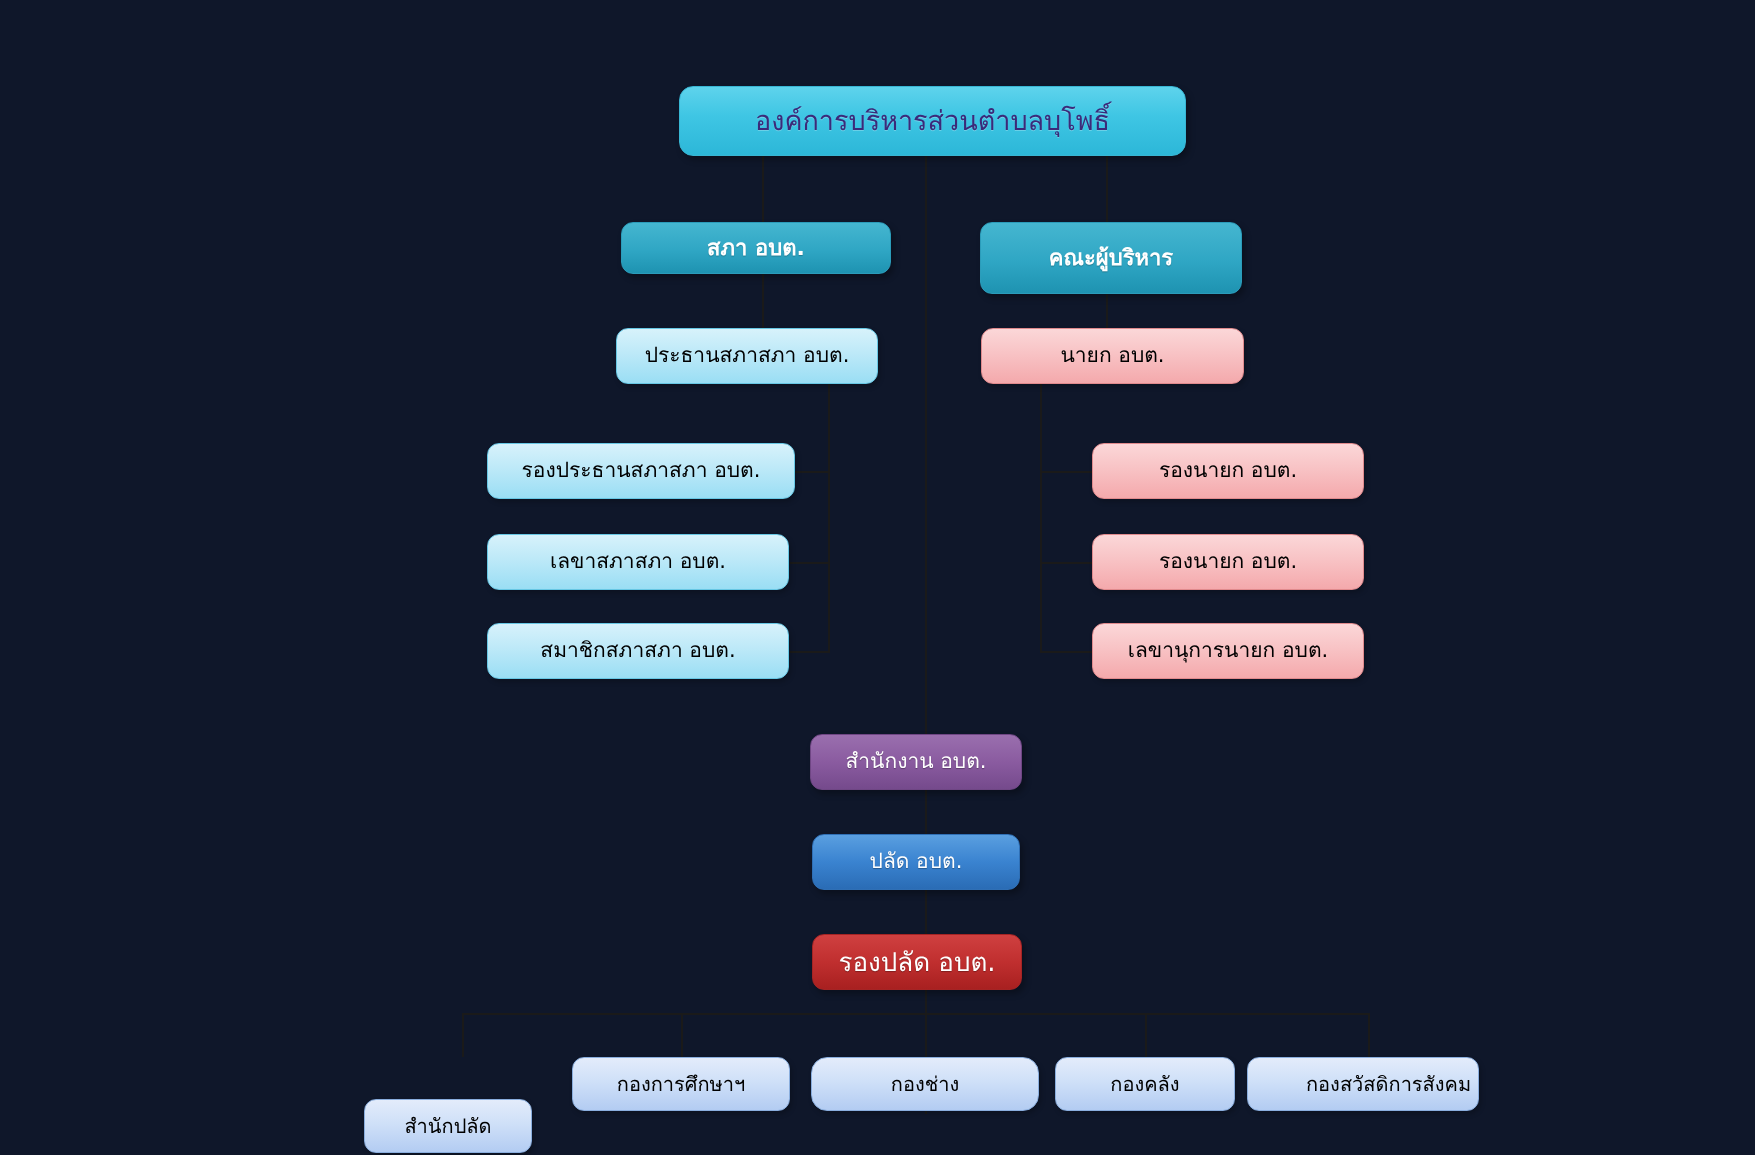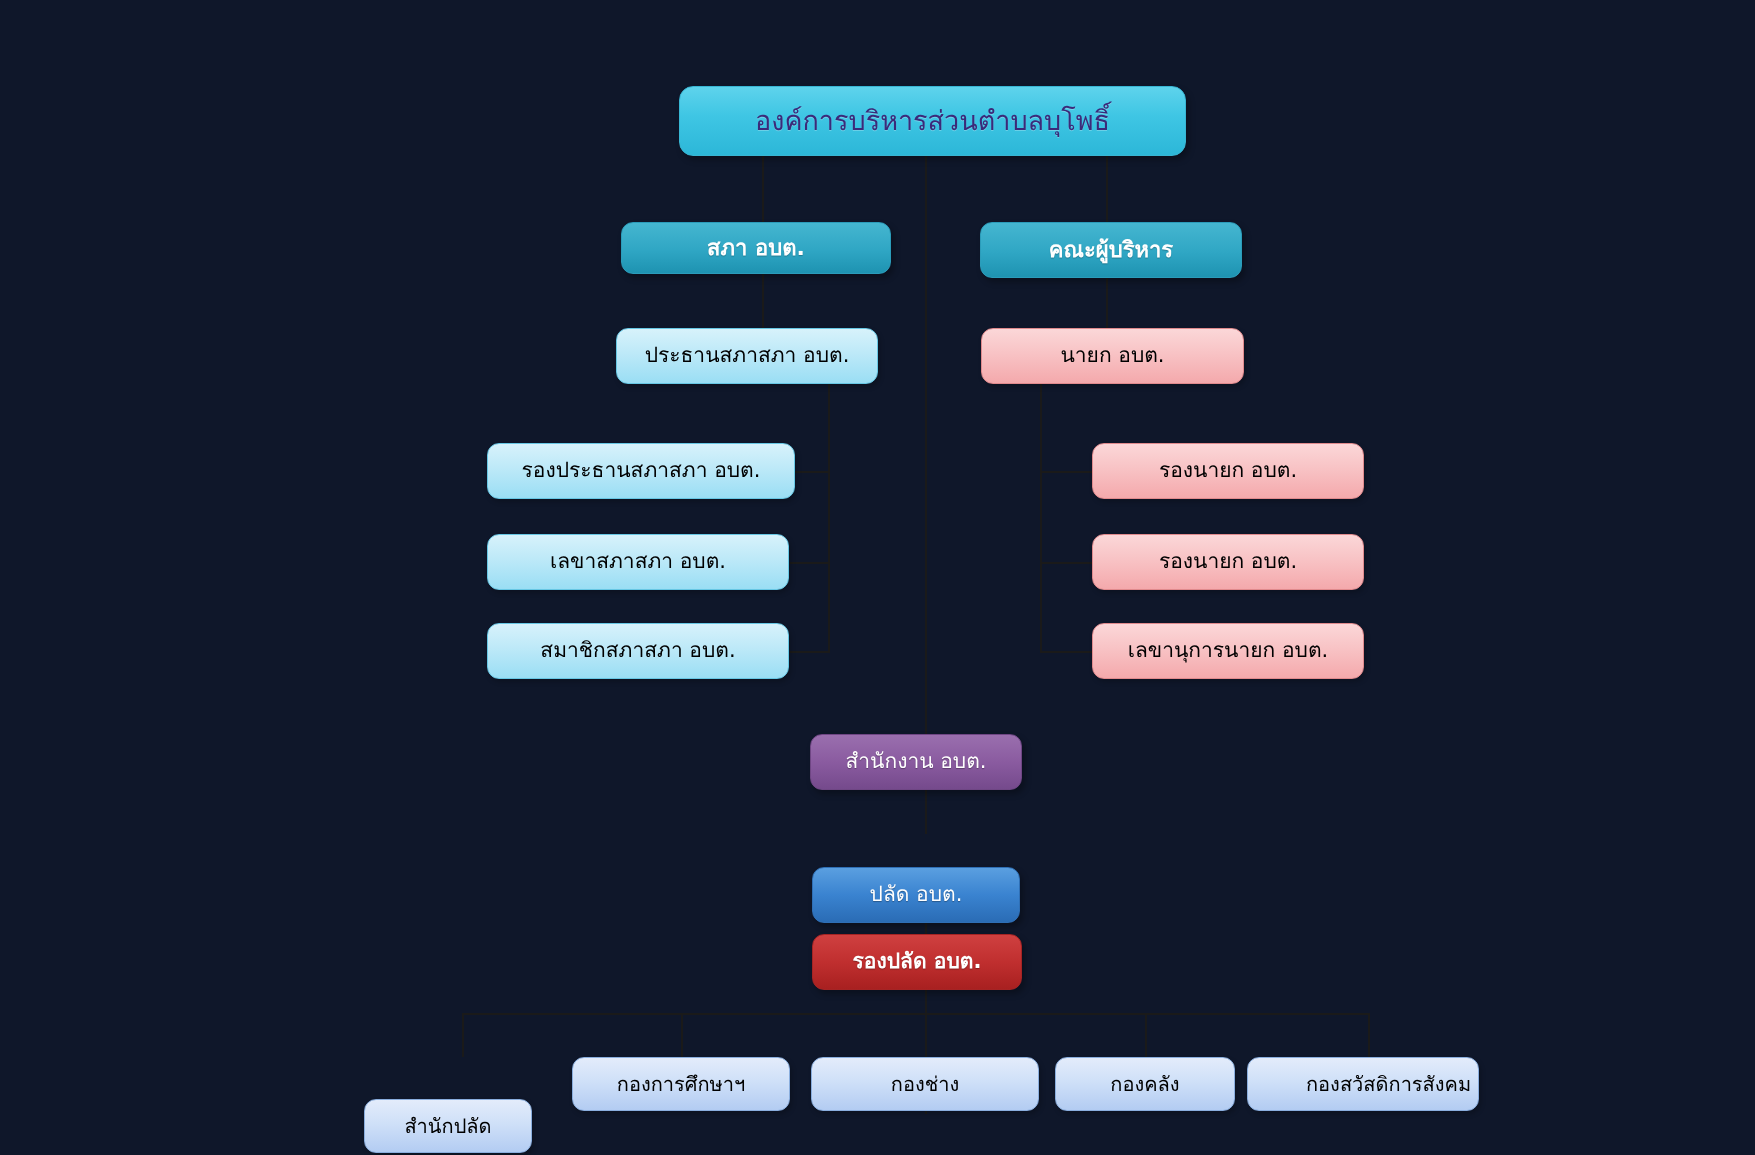--- a/index.html
+++ b/index.html
@@ -90,22 +90,22 @@
     color: #ffffff;
     font-size: 21px;
     font-weight: normal;
     box-shadow: 3px 4px 6px rgba(0,0,0,0.3);
     text-shadow: 0 1px 1px rgba(0,0,0,0.3);
   }
   .v-red {
     background: linear-gradient(180deg, #cf4040 0%, #c02f2f 50%, #a82020 100%);
     border: 1px solid #a52424;
     color: #ffffff;
-    font-size: 21px;
-    font-weight: bold;
+    font-size: 26px;
+    font-weight: normal;
     box-shadow: 3px 4px 6px rgba(0,0,0,0.3);
     text-shadow: 0 1px 1px rgba(0,0,0,0.3);
   }
   .v-softblue {
     background: linear-gradient(180deg, #e3ecfb 0%, #cfe0f8 45%, #b3ccf2 100%);
     border: 1px solid #8aaede;
     color: #000000;
     font-size: 20px;
     font-weight: normal;
     box-shadow: 2px 3px 5px rgba(0,0,0,0.22);
@@ -154,21 +154,21 @@
   <div class="conn v" style="left:1368px; top:1013px; height:44px;"></div>
 
   <div class="node v-root" style="left:679px; top:86px; width:507px; height:70px;">
     <span class="label">องค์การบริหารส่วนตำบลบุโพธิ์</span>
   </div>
 
   <div class="node v-teal" style="left:621px; top:222px; width:270px; height:52px;">
     <span class="label">สภา อบต.</span>
   </div>
 
-  <div class="node v-teal" style="left:980px; top:222px; width:262px; height:56px;">
+  <div class="node v-teal" style="left:980px; top:222px; width:262px; height:72px;">
     <span class="label">คณะผู้บริหาร</span>
   </div>
 
   <div class="node v-lightblue" style="left:616px; top:328px; width:262px; height:56px;">
     <span class="label">ประธานสภาสภา อบต.</span>
   </div>
 
   <div class="node v-lightblue" style="left:487px; top:443px; width:308px; height:56px;">
     <span class="label">รองประธานสภาสภา อบต.</span>
   </div>
@@ -194,37 +194,37 @@
   </div>
 
   <div class="node v-pink" style="left:1092px; top:623px; width:272px; height:56px;">
     <span class="label">เลขานุการนายก อบต.</span>
   </div>
 
   <div class="node v-purple" style="left:810px; top:734px; width:212px; height:56px;">
     <span class="label">สำนักงาน อบต.</span>
   </div>
 
-  <div class="node v-blue" style="left:812px; top:834px; width:208px; height:56px;margin-top:33px;">
+  <div class="node v-blue" style="left:812px; top:834px; width:208px; height:56px;">
     <span class="label">ปลัด อบต.</span>
   </div>
 
   <div class="node v-red" style="left:812px; top:934px; width:210px; height:56px;">
     <span class="label">รองปลัด อบต.</span>
   </div>
 
   <div class="node v-softblue" style="left:364px; top:1099px; width:168px; height:54px;">
     <span class="label">สำนักปลัด</span>
   </div>
 
   <div class="node v-softblue" style="left:572px; top:1057px; width:218px; height:54px;">
     <span class="label">กองการศึกษาฯ</span>
   </div>
 
-  <div class="node v-softblue" style="left:811px; top:1057px; width:228px; height:54px;">
+  <div class="node v-softblue" style="left:811px; top:1057px; width:228px; height:54px;border-radius:16px;">
     <span class="label">กองช่าง</span>
   </div>
 
   <div class="node v-softblue" style="left:1055px; top:1057px; width:180px; height:54px;">
     <span class="label">กองคลัง</span>
   </div>
 
   <div class="node v-softblue" style="left:1247px; top:1057px; width:232px; height:54px;padding-left:48px;">
     <span class="label">กองสวัสดิการสังคม</span>
   </div>

